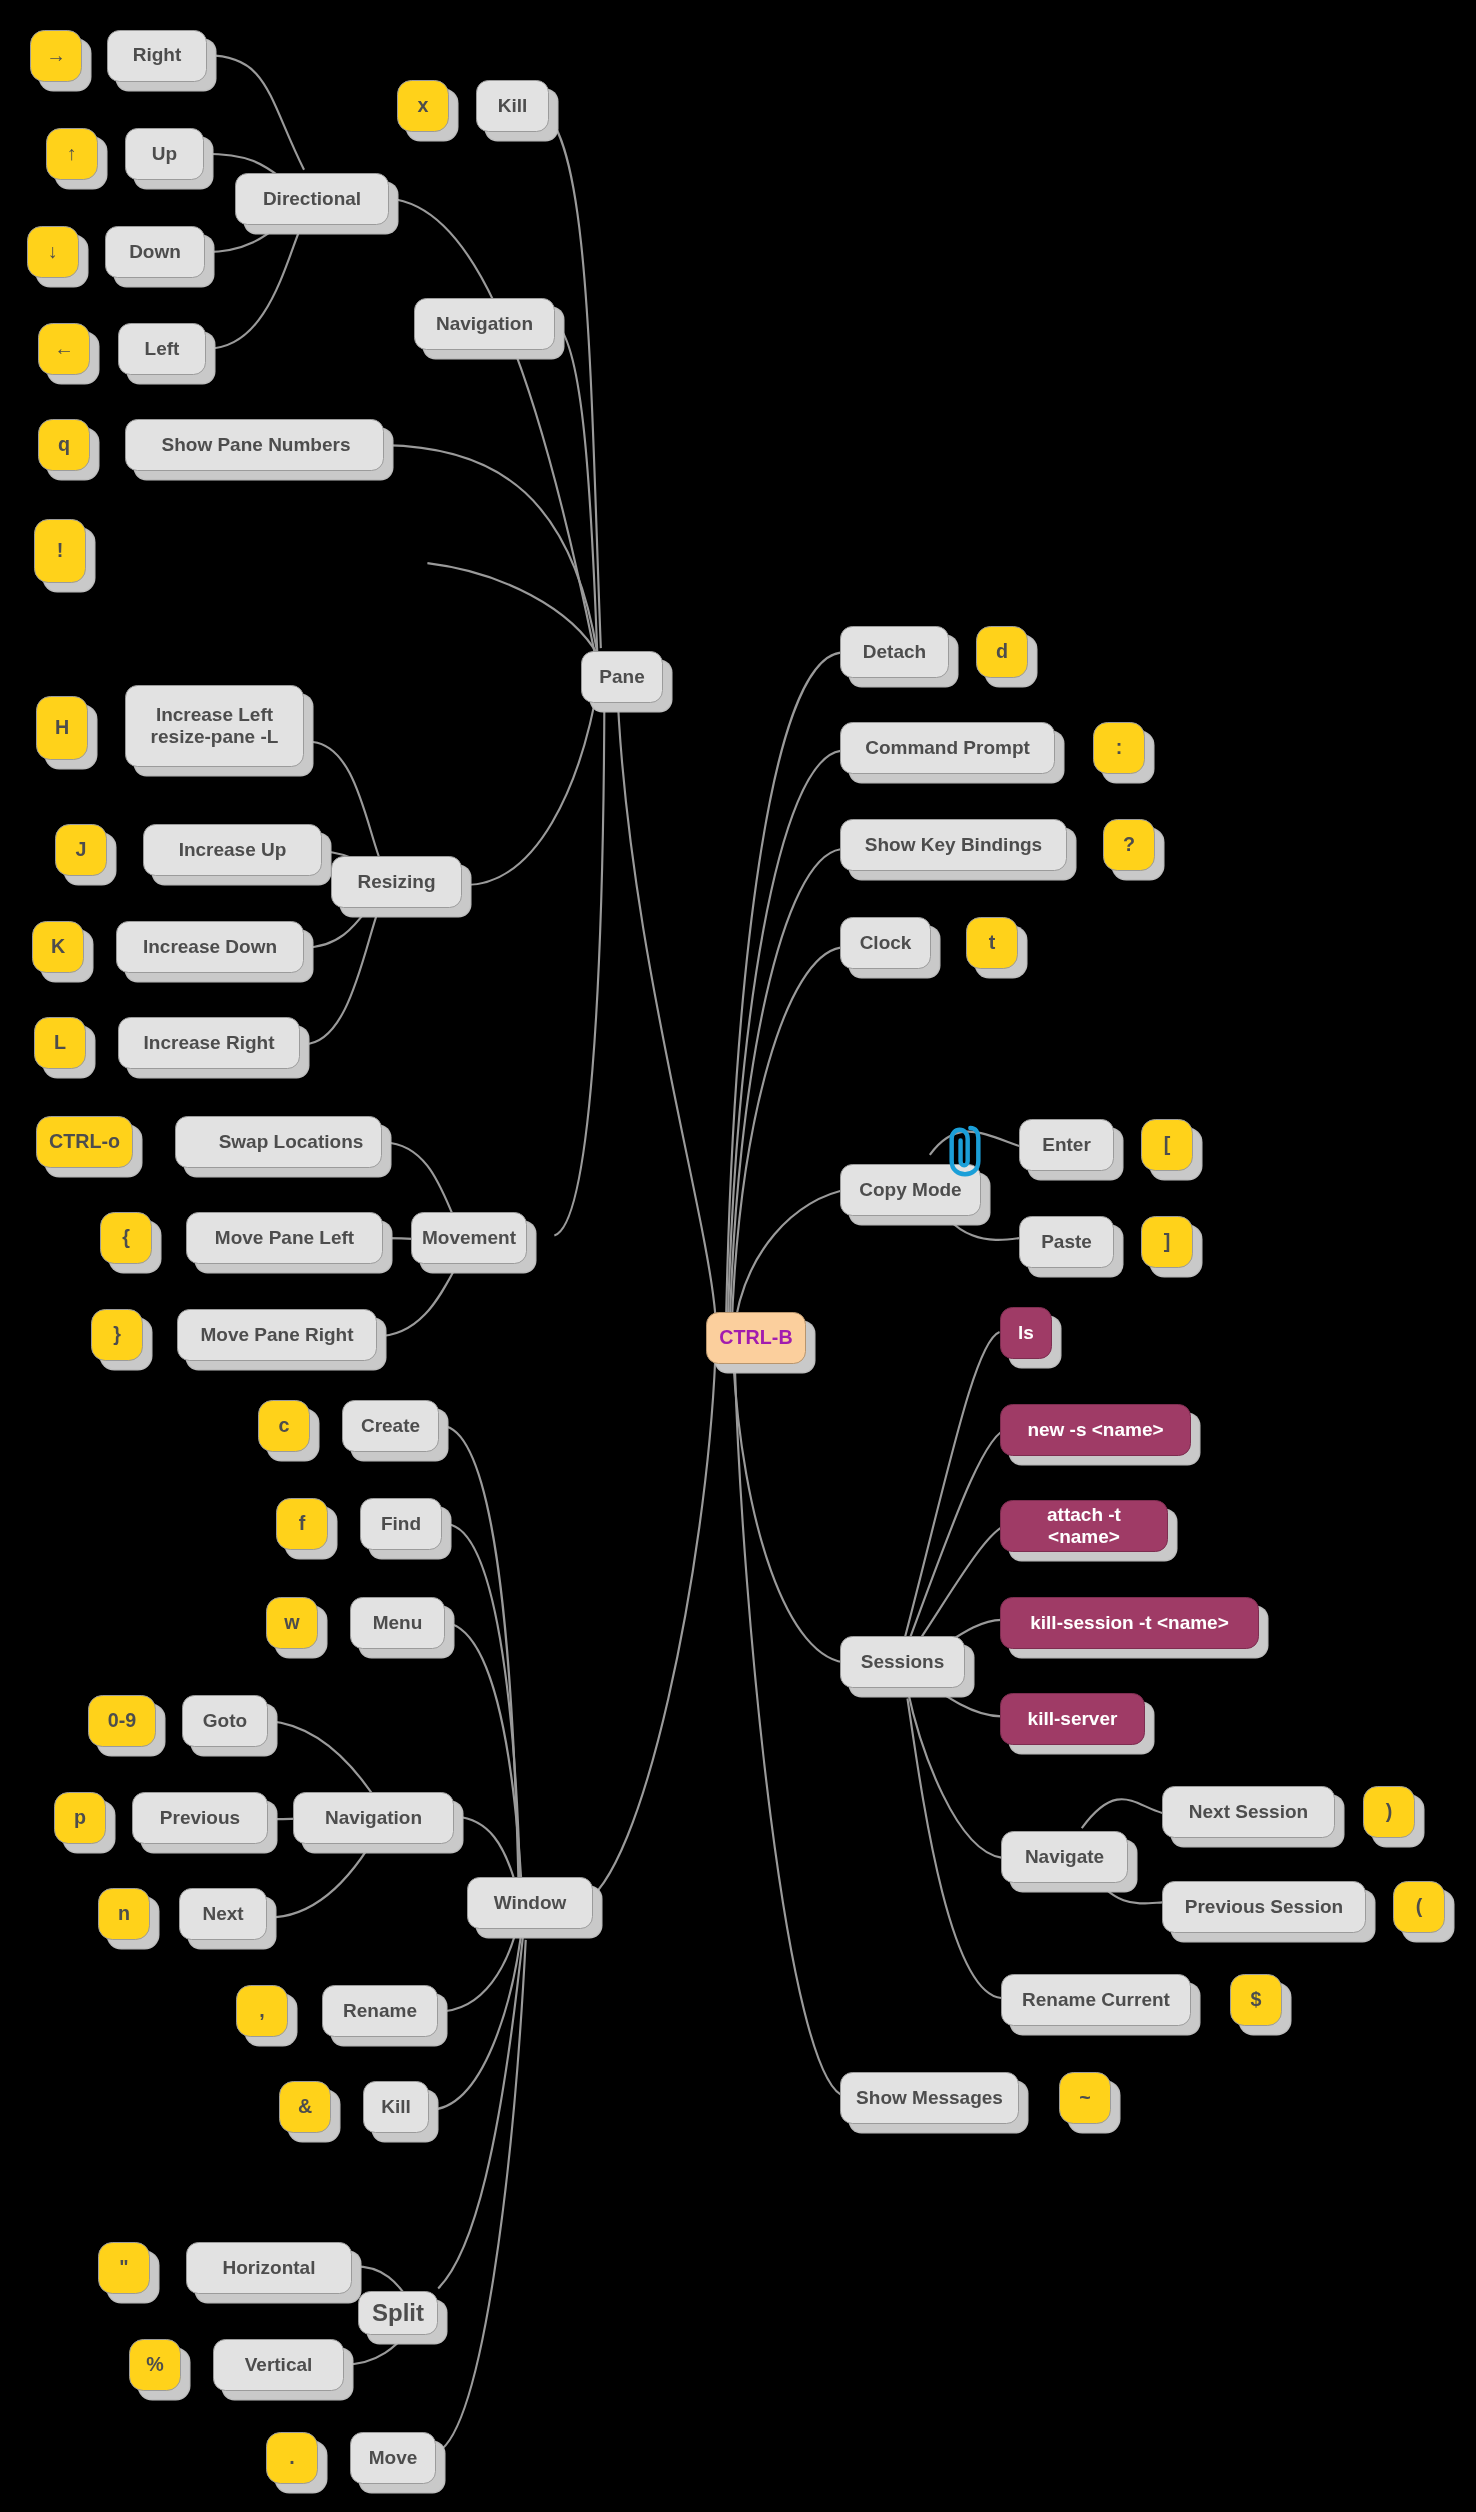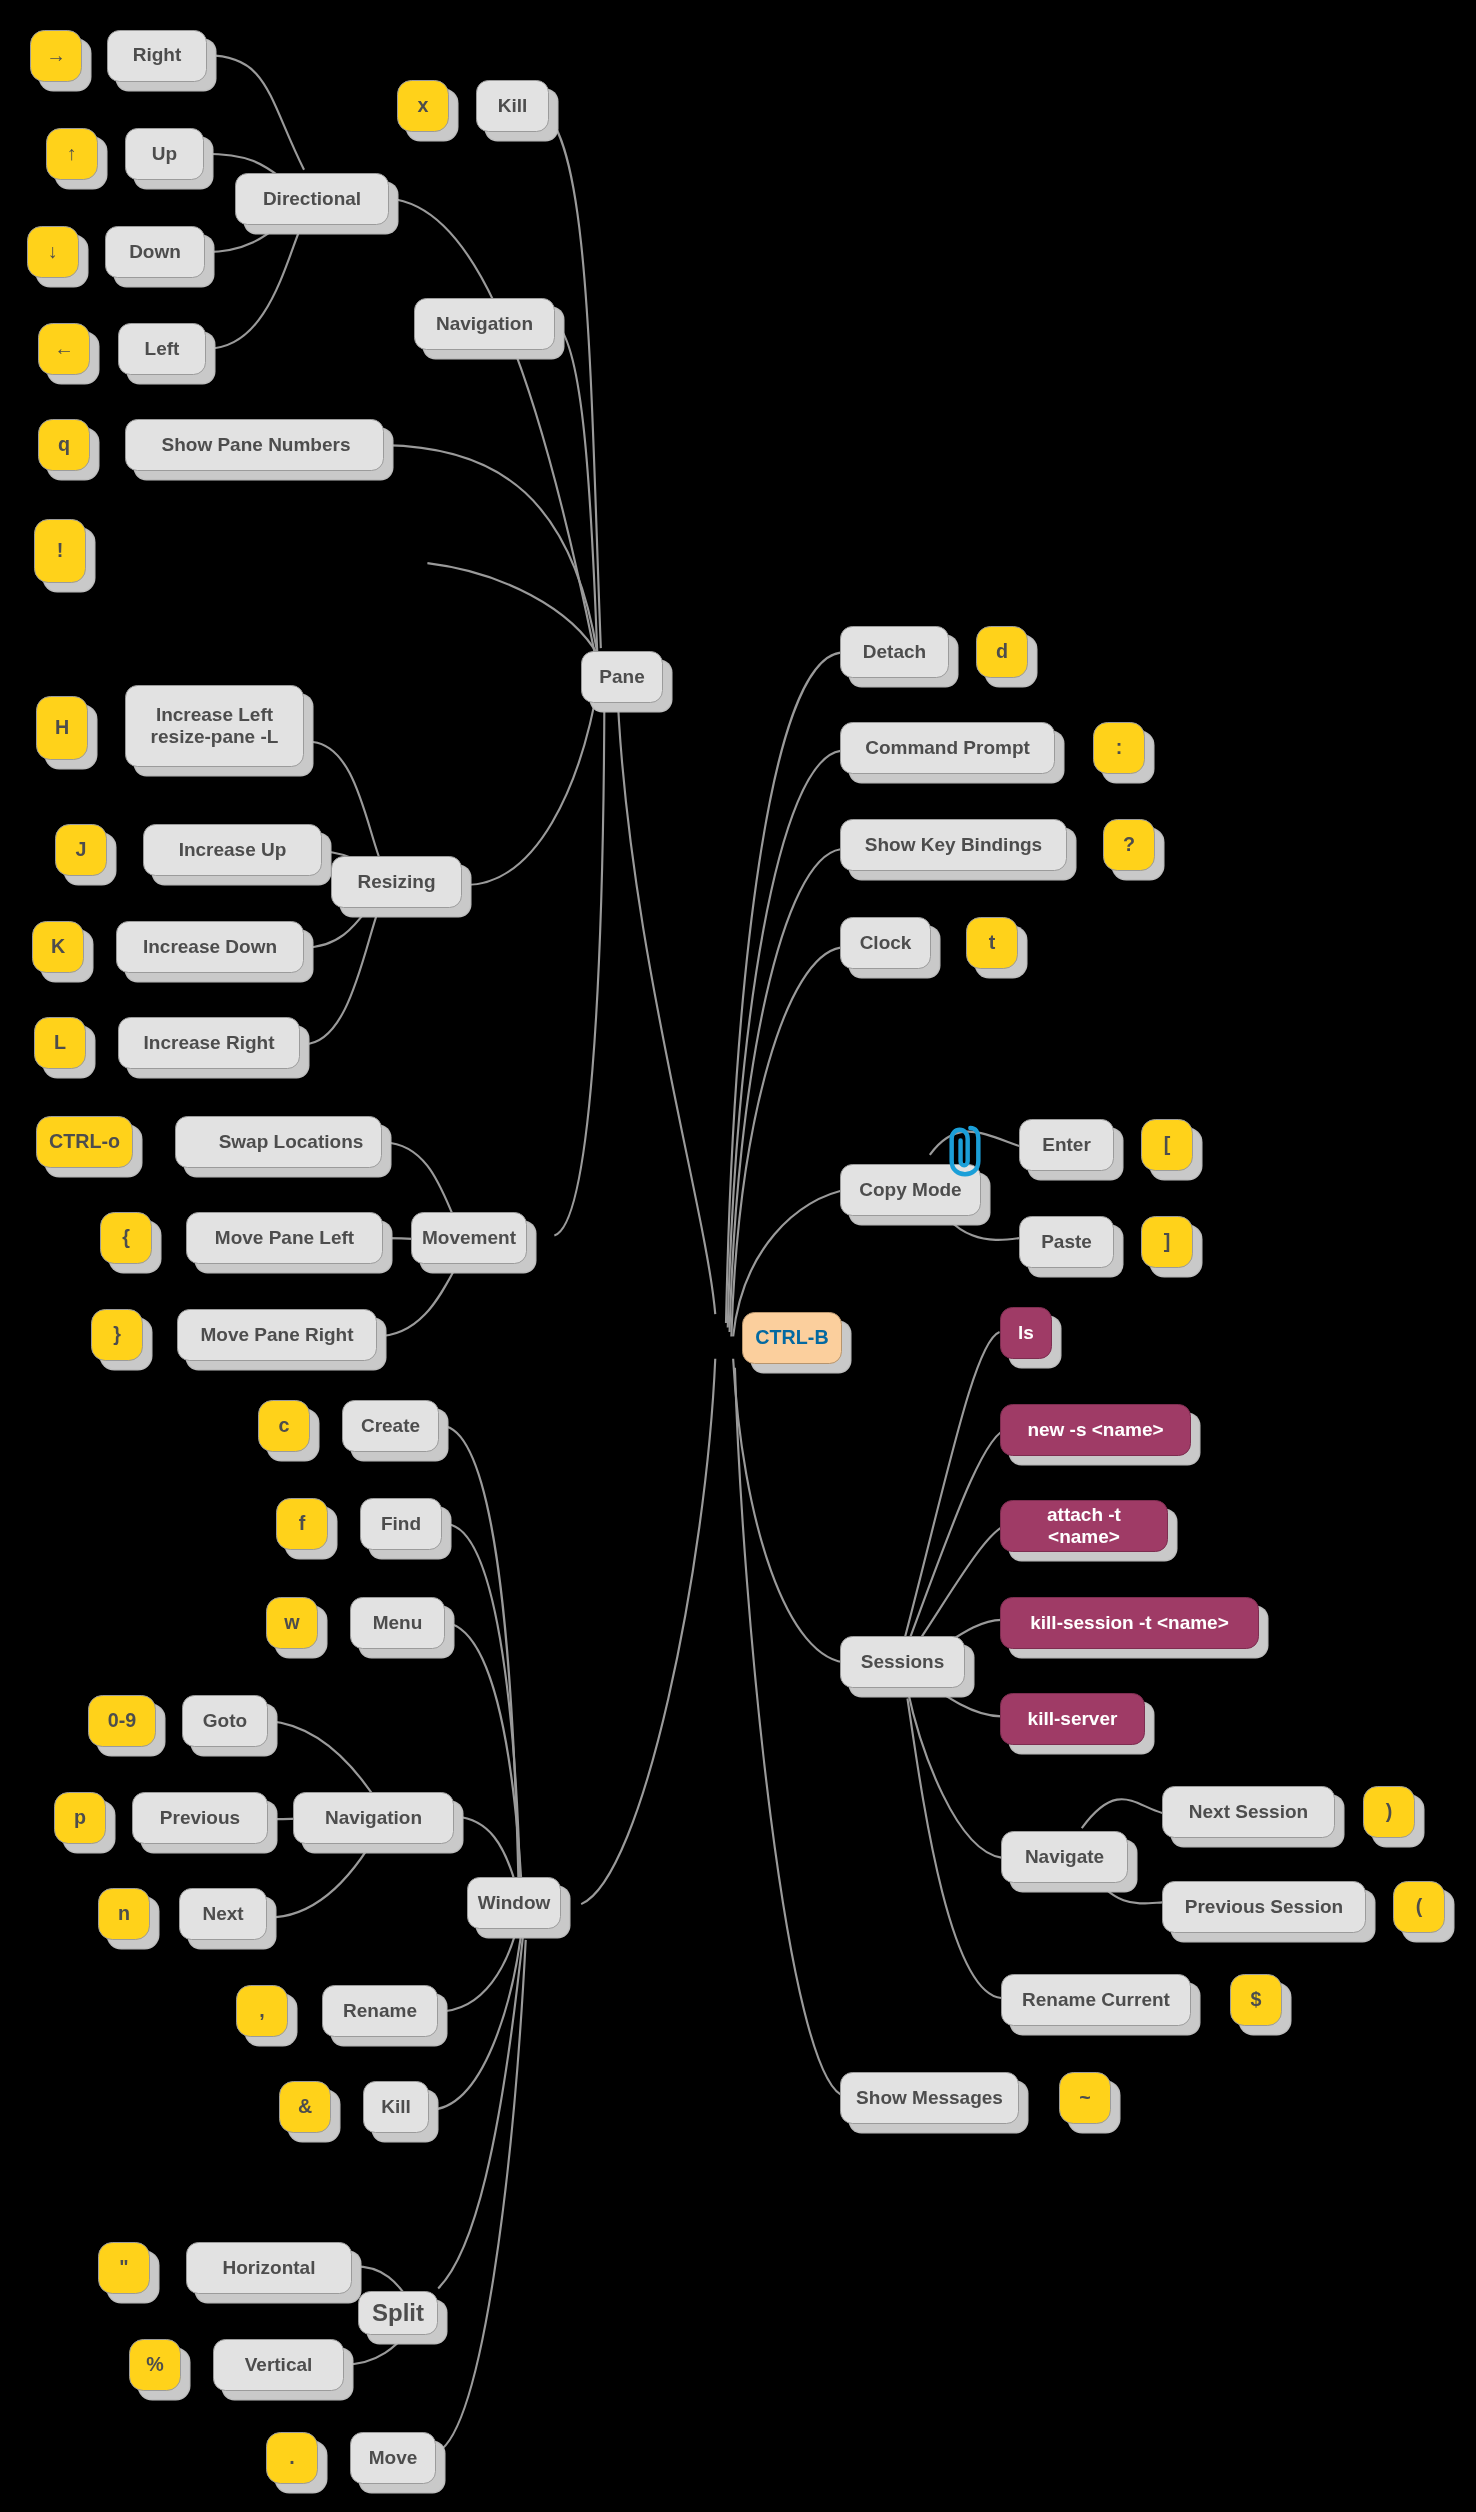--- a/index.html
+++ b/index.html
@@ -31,22 +31,21 @@
   }
   .node.key{
     background:#ffd21a;
     border-color:#9b9b9b;
     color:#4d4d4d;
     border-radius:14.3px;
   }
   .node.root{
     background:#fbcf9d;
     border-color:#b7956e;
-    color:#0369a1;
-    margin-left:36px;
+    color:#a21caf;
   }
   .node.cmd{
     background:#9f3b66;
     border-color:#7d2d50;
     color:#ffffff;
     border-radius:12.5px;
     box-shadow:9px 9px 0 -0.9px #c9c9c9, 9px 9px 0 0.5px #bdbdbd;
   }
   .node .lbl{display:block;white-space:pre-line;}
 
@@ -415,21 +414,21 @@
       <span class="lbl">Rename</span>
     </div>
 
   <div class="node key" style="left:279px;top:2081px;width:52px;height:52px;font-size:19.7px;">
       <span class="lbl">&amp;</span>
     </div>
   <div class="node" style="left:363px;top:2081px;width:66px;height:52px;font-size:19px;">
       <span class="lbl">Kill</span>
     </div>
 
-  <div class="node" style="left:467px;top:1877px;width:94px;height:52px;font-size:19px;">
+  <div class="node" style="left:467px;top:1877px;width:126px;height:52px;font-size:19px;">
       <span class="lbl">Window</span>
     </div>
 
   <div class="node key" style="left:98px;top:2242px;width:52px;height:52px;font-size:19.7px;">
       <span class="lbl">"</span>
     </div>
   <div class="node" style="left:186px;top:2242px;width:166px;height:52px;font-size:19px;">
       <span class="lbl">Horizontal</span>
     </div>
 

